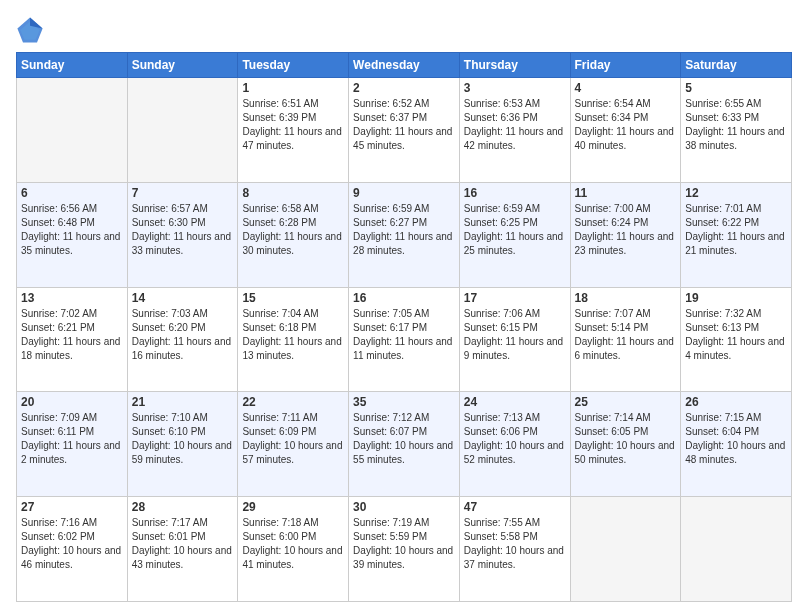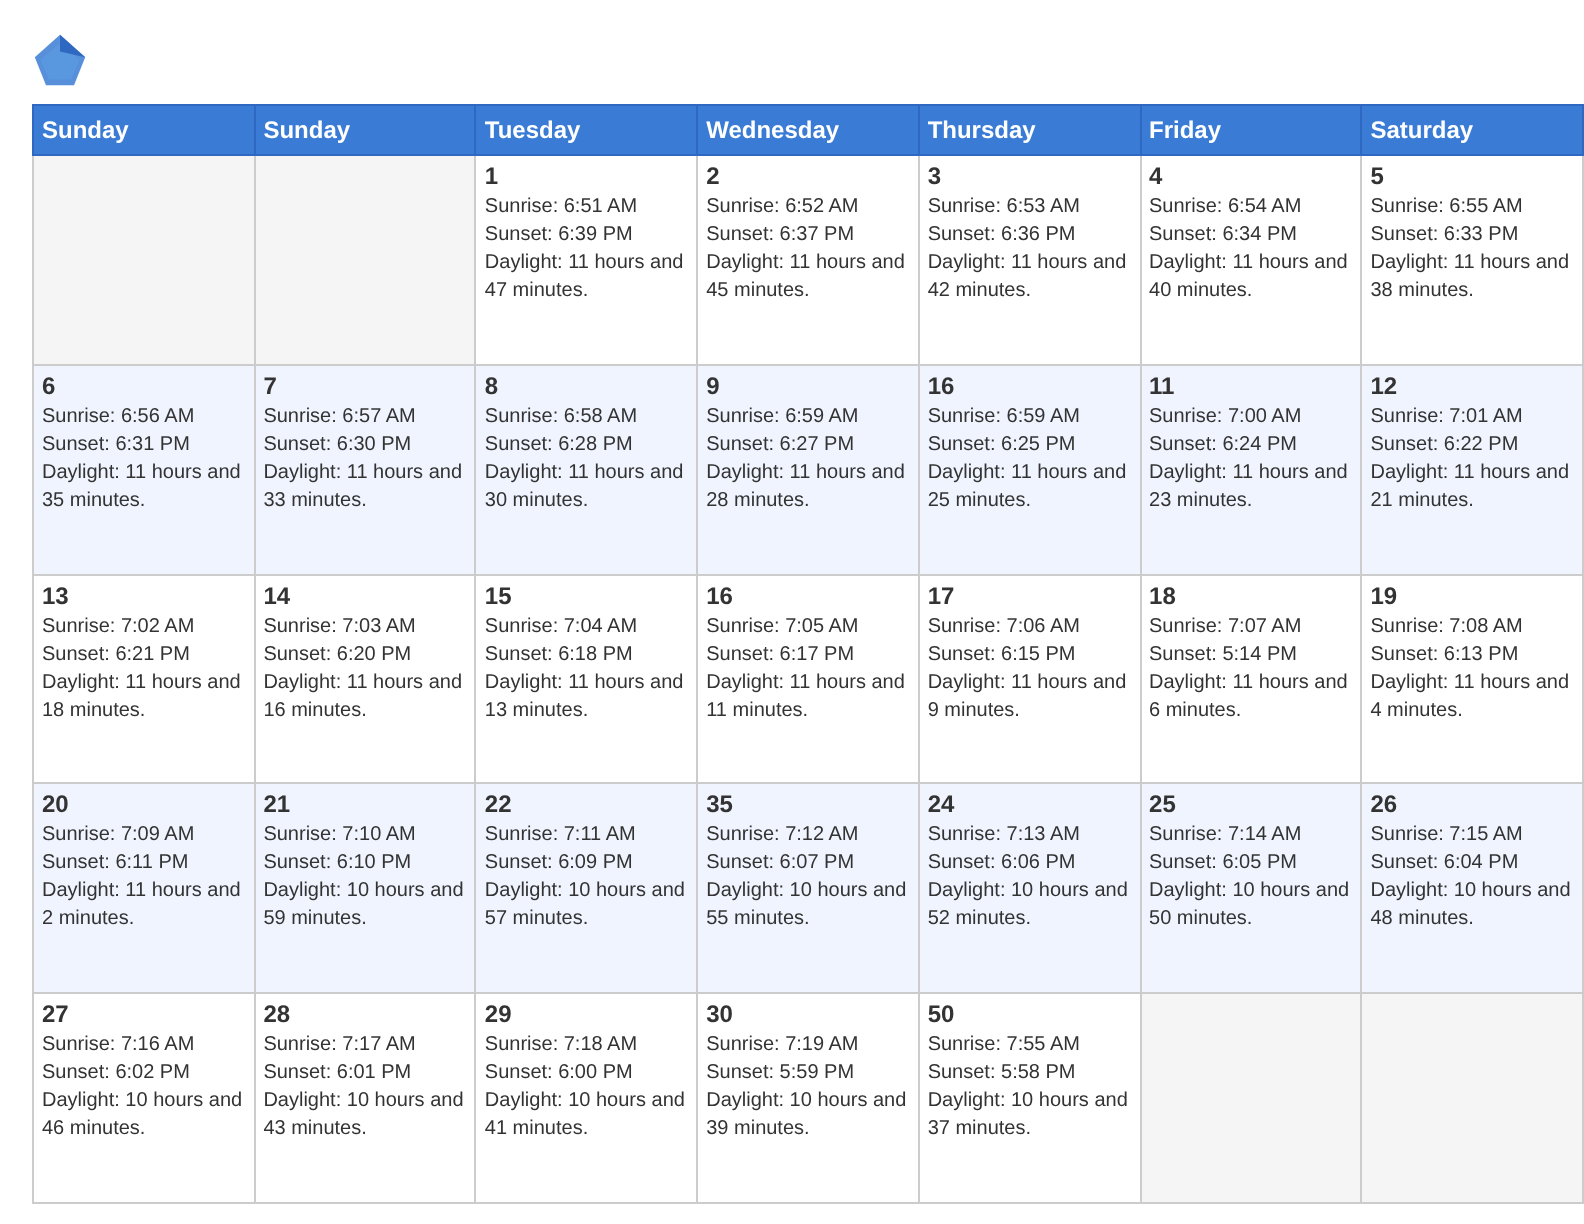--- a/index.html
+++ b/index.html
@@ -169,21 +169,21 @@
             <div class="day-info">Sunrise: 6:55 AM
 Sunset: 6:33 PM
 Daylight: 11 hours
 and 38 minutes.</div>
           </td>
         </tr>
         <tr class="row-shaded">
           <td>
             <span class="day-num">6</span>
             <div class="day-info">Sunrise: 6:56 AM
-Sunset: 6:31 PM
+Sunset: 6:48 PM
 Daylight: 11 hours
 and 35 minutes.</div>
           </td>
           <td>
             <span class="day-num">7</span>
             <div class="day-info">Sunrise: 6:57 AM
 Sunset: 6:30 PM
 Daylight: 11 hours
 and 33 minutes.</div>
           </td>
@@ -261,21 +261,21 @@
           </td>
           <td>
             <span class="day-num">18</span>
             <div class="day-info">Sunrise: 7:07 AM
 Sunset: 5:14 PM
 Daylight: 11 hours
 and 6 minutes.</div>
           </td>
           <td>
             <span class="day-num">19</span>
-            <div class="day-info">Sunrise: 7:08 AM
+            <div class="day-info">Sunrise: 7:32 AM
 Sunset: 6:13 PM
 Daylight: 11 hours
 and 4 minutes.</div>
           </td>
         </tr>
         <tr class="row-shaded">
           <td>
             <span class="day-num">20</span>
             <div class="day-info">Sunrise: 7:09 AM
 Sunset: 6:11 PM
@@ -348,21 +348,21 @@
 and 41 minutes.</div>
           </td>
           <td>
             <span class="day-num">30</span>
             <div class="day-info">Sunrise: 7:19 AM
 Sunset: 5:59 PM
 Daylight: 10 hours
 and 39 minutes.</div>
           </td>
           <td>
-            <span class="day-num">50</span>
+            <span class="day-num">47</span>
             <div class="day-info">Sunrise: 7:55 AM
 Sunset: 5:58 PM
 Daylight: 10 hours
 and 37 minutes.</div>
           </td>
           <td class="empty"></td>
           <td class="empty"></td>
         </tr>
       </tbody>
   </table>

